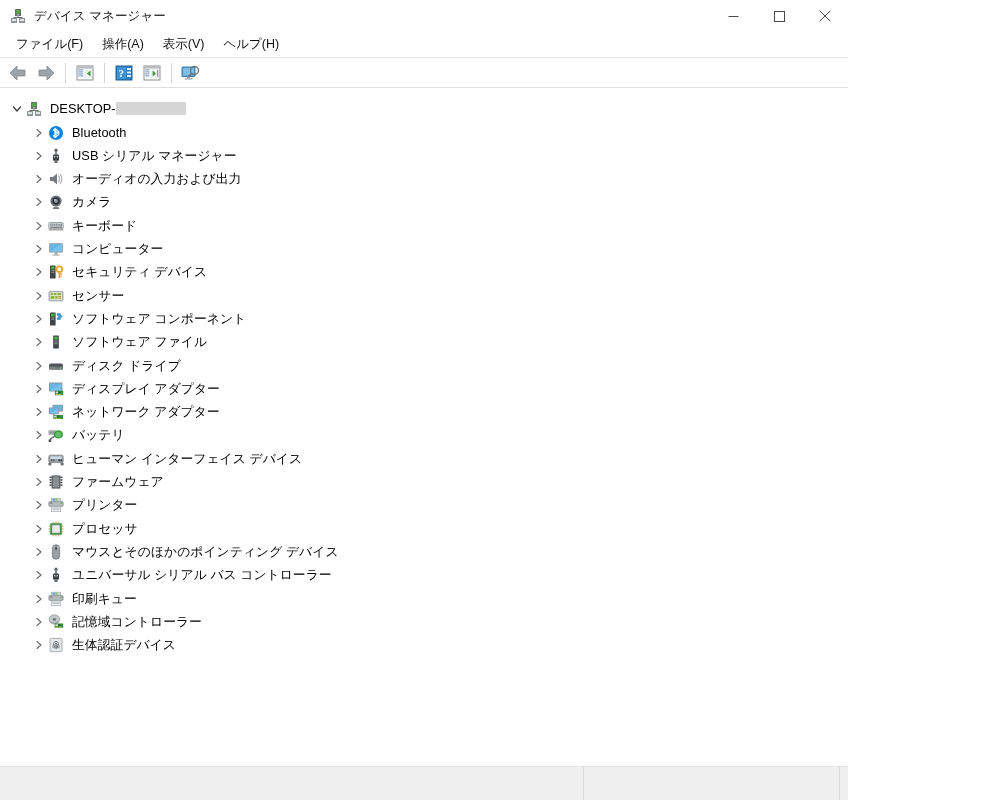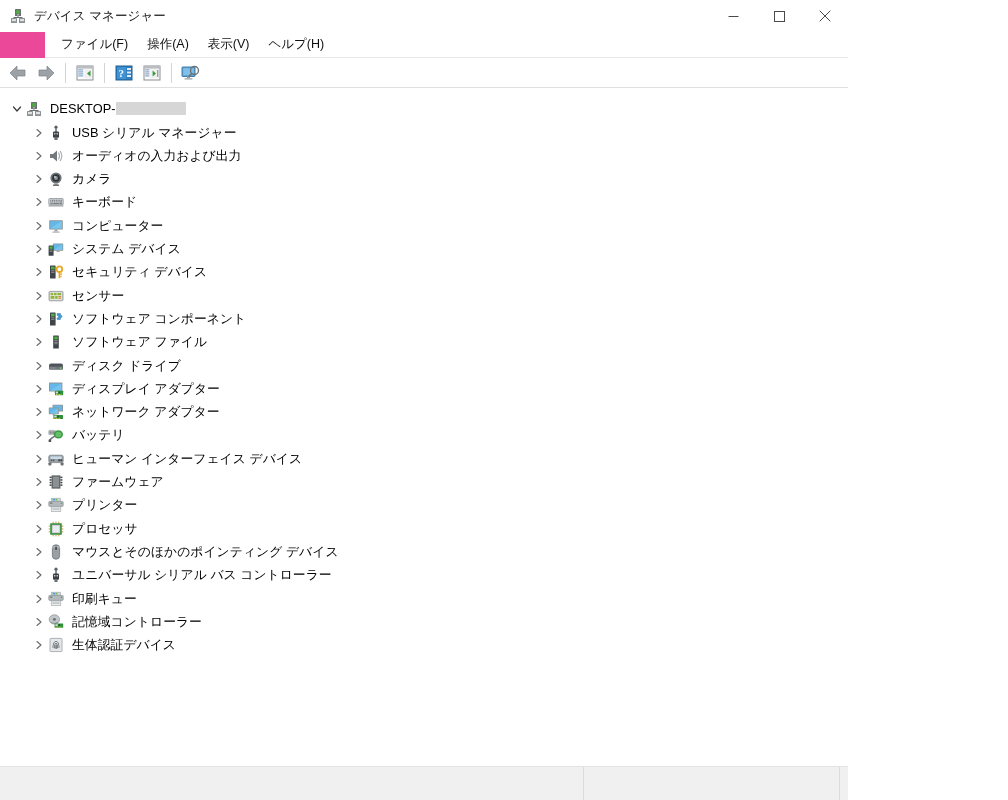--- a/index.html
+++ b/index.html
@@ -13,21 +13,21 @@
     overflow: hidden;
     background: #ffffff;
     font-family: "Liberation Sans", "DejaVu Sans", sans-serif;
     -webkit-font-smoothing: antialiased;
   }
   .window {
     width: 848px;
     height: 800px;
     display: flex;
     flex-direction: column;
-    background: #ec4899;
+    background: #86efac;
     position: relative;
   }
 
   
   .titlebar {
     height: 32px;
     min-height: 32px;
     background: #ffffff;
     display: flex;
     align-items: center;
@@ -72,21 +72,20 @@
   
   .menubar {
     height: 26px;
     min-height: 26px;
     background: #ffffff;
     display: flex;
     align-items: center;
     padding-left: 8px;
     border-bottom: 1px solid #e8e8e8;
     box-sizing: border-box;
-    margin-left: 45px;
   }
   .menu-item {
     font-size: 12.5px;
     color: #0f0f0f;
     padding: 2px 8px 3px 8px;
     margin-right: 3px;
     white-space: nowrap;
     cursor: default;
     line-height: 16px;
   }
@@ -328,20 +327,34 @@
           <path d="M8 8 L8 9.5 M3.5 9.5 L12.5 9.5" stroke="#6b6f72" stroke-width="1" fill="none"></path>
           <rect x="1" y="10" width="6" height="5" rx="0.5" fill="#8b9093"></rect>
           <rect x="2" y="11" width="4" height="2.2" fill="#dfe2e3"></rect>
           <rect x="9" y="10" width="6" height="5" rx="0.5" fill="#8b9093"></rect>
           <rect x="10" y="11" width="4" height="2.2" fill="#dfe2e3"></rect>
         </svg>
       </span>
       <span class="node-label"><span>DESKTOP-</span><span class="redacted"></span></span>
     </div>
 
+    <div class="tree-row child-row">
+      <span class="expander">
+        <svg width="10" height="10" viewBox="0 0 10 10">
+            <path d="M3 1.5 L7 5 L3 8.5" fill="none" stroke="#6b6b6b" stroke-width="1.1" stroke-linecap="round" stroke-linejoin="round"></path>
+          </svg>
+      </span>
+      <span class="node-icon">
+        <svg width="16" height="16" viewBox="0 0 16 16">
+          <circle cx="8" cy="8" r="7" fill="#0a84e0"></circle>
+          <path d="M7 3.5 L11 7 L5.5 11 M7 12.5 L11 9 L5.5 5 M7 3.5 L7 12.5" fill="none" stroke="#ffffff" stroke-width="1.3" stroke-linecap="round" stroke-linejoin="round"></path>
+        </svg>
+      </span>
+      <span class="node-label">Bluetooth</span>
+    </div>
 
     <div class="tree-row child-row">
       <span class="expander">
         <svg width="10" height="10" viewBox="0 0 10 10">
             <path d="M3 1.5 L7 5 L3 8.5" fill="none" stroke="#6b6b6b" stroke-width="1.1" stroke-linecap="round" stroke-linejoin="round"></path>
           </svg>
       </span>
       <span class="node-icon">
         <svg width="16" height="16" viewBox="0 0 16 16">
           <circle cx="8" cy="2.2" r="1.6" fill="#5a5f63"></circle>
@@ -435,40 +448,20 @@
           <rect x="2.2" y="3.1" width="11.6" height="7.5" fill="#63b8e8"></rect>
           <path d="M2.2 10.6 L13.8 3.1 L13.8 10.6 Z" fill="#8ad0f2" opacity="0.55"></path>
           <path d="M6.6 11.6 L6.3 13.4 L9.7 13.4 L9.4 11.6 Z" fill="#9ba0a4"></path>
           <rect x="4.3" y="13.4" width="7.4" height="1.4" rx="0.6" fill="#b2b7ba"></rect>
         </svg>
       </span>
       <span class="node-label">コンピューター</span>
     </div>
 
 
-    <div class="tree-row child-row">
-      <span class="expander">
-        <svg width="10" height="10" viewBox="0 0 10 10">
-            <path d="M3 1.5 L7 5 L3 8.5" fill="none" stroke="#6b6b6b" stroke-width="1.1" stroke-linecap="round" stroke-linejoin="round"></path>
-          </svg>
-      </span>
-      <span class="node-icon">
-        <svg width="16" height="16" viewBox="0 0 16 16">
-          <rect x="5" y="2.4" width="10.2" height="7.4" rx="0.6" fill="#8e9397"></rect>
-          <rect x="5.8" y="3.2" width="8.6" height="5.8" fill="#63b8e8"></rect>
-          <path d="M5.8 9 L14.4 3.2 L14.4 9 Z" fill="#8ad0f2" opacity="0.5"></path>
-          <rect x="8.6" y="9.8" width="3" height="1.1" fill="#9ba0a4"></rect>
-          <rect x="0.6" y="4.4" width="5" height="10.4" rx="0.6" fill="#3f4549"></rect>
-          <rect x="1.5" y="5.4" width="3.2" height="2.4" fill="#4caf3f"></rect>
-          <rect x="1.8" y="8.6" width="2.6" height="0.7" fill="#9ba0a4"></rect>
-          <rect x="1.8" y="9.9" width="2.6" height="0.7" fill="#9ba0a4"></rect>
-        </svg>
-      </span>
-      <span class="node-label">システム デバイス</span>
-    </div>
 
     <div class="tree-row child-row">
       <span class="expander">
         <svg width="10" height="10" viewBox="0 0 10 10">
             <path d="M3 1.5 L7 5 L3 8.5" fill="none" stroke="#6b6b6b" stroke-width="1.1" stroke-linecap="round" stroke-linejoin="round"></path>
           </svg>
       </span>
       <span class="node-icon">
         <svg width="16" height="16" viewBox="0 0 16 16">
           <rect x="2" y="1.5" width="5.6" height="13" rx="0.6" fill="#3f4549"></rect>

